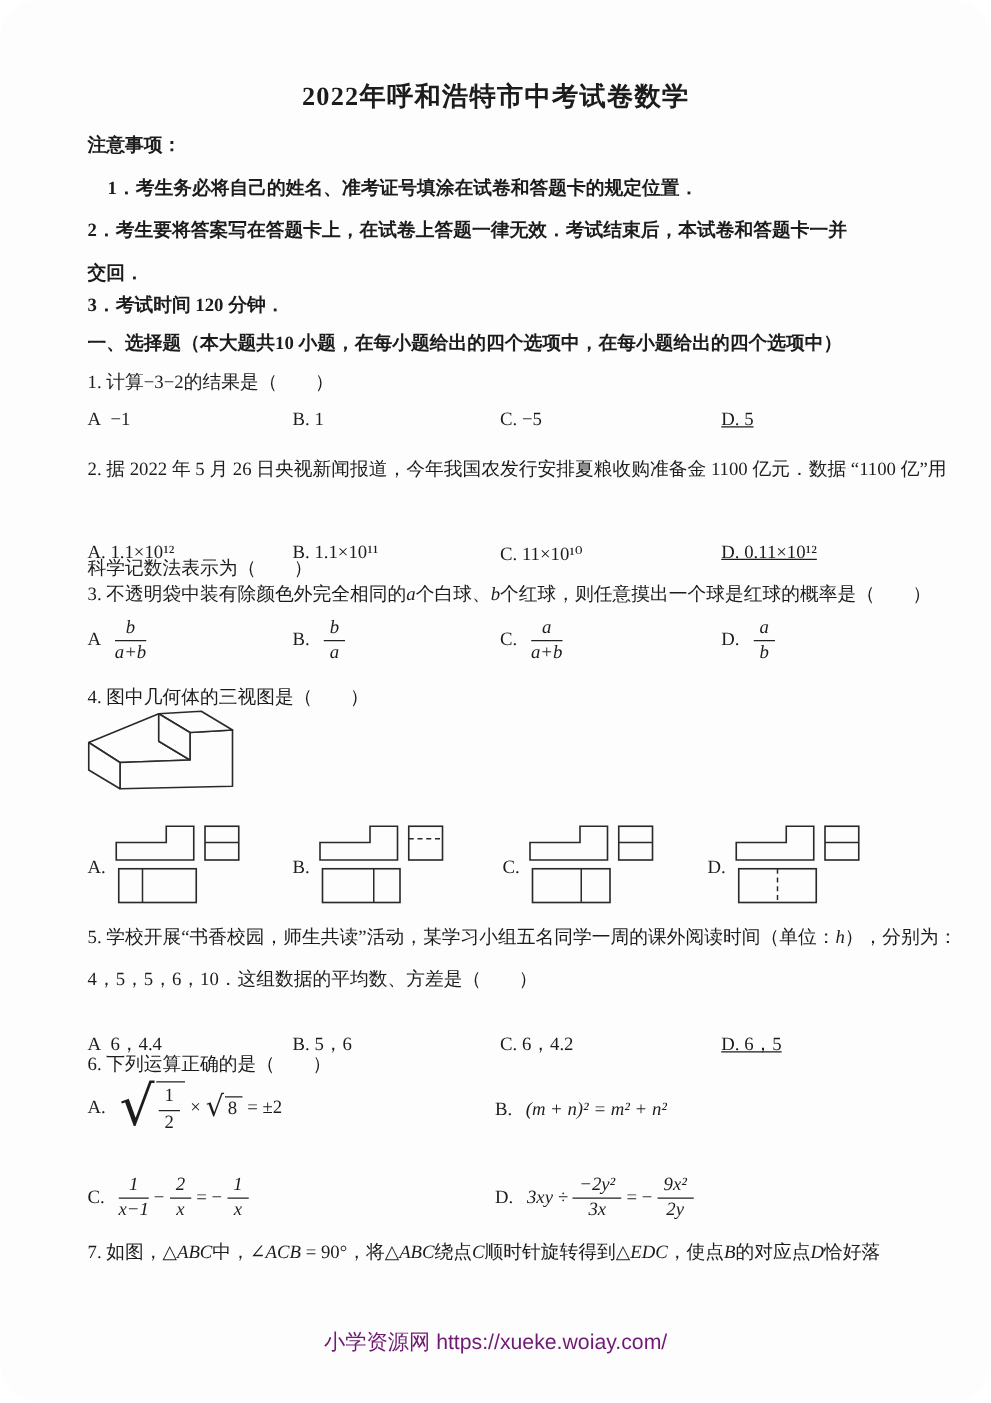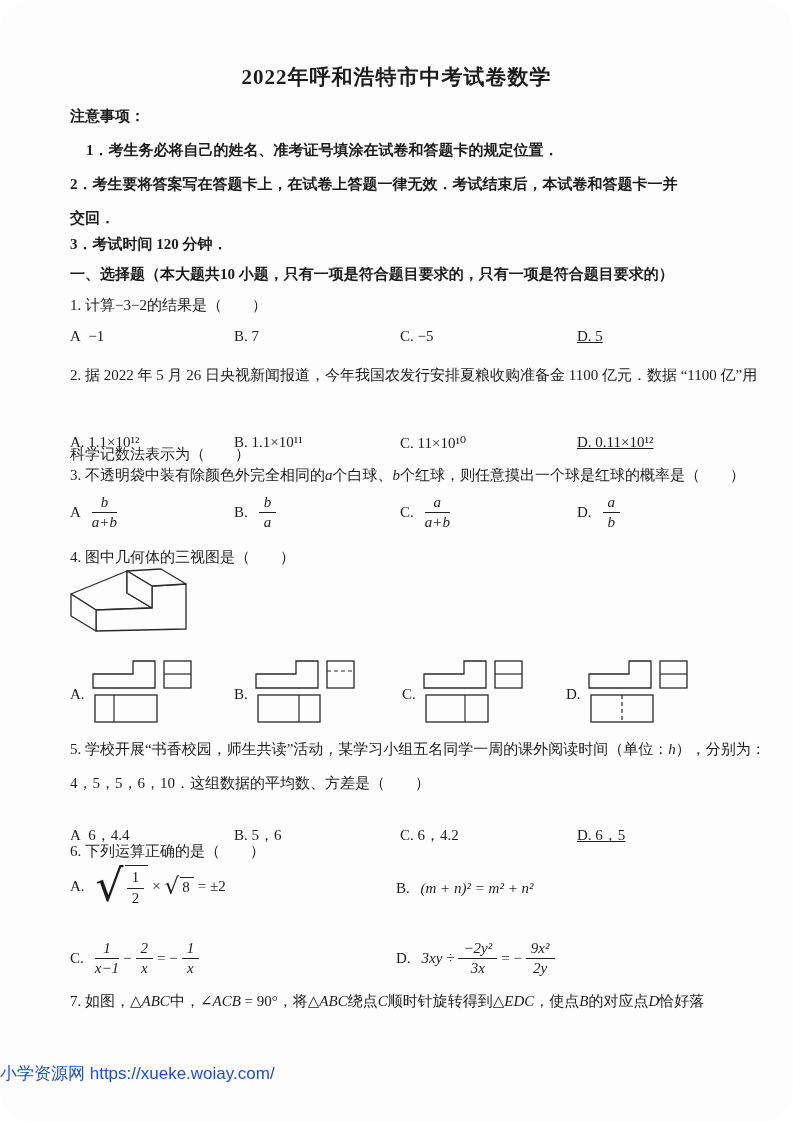--- a/index.html
+++ b/index.html
@@ -21,42 +21,42 @@
   .rsign{font-family:"DejaVu Sans","Liberation Sans",sans-serif;line-height:1;margin-right:-3px;}
   .rsign.big{font-size:44px;font-weight:400;}
   .rsign.small{font-size:23px;}
   .rbody{border-top:1.5px solid #222;padding:3px 4px 0 2px;}
   .rbody2{border-top:1.5px solid #222;padding:1px 4px 0 2px;}
   .q4opt{position:absolute;top:0;display:flex;gap:6px;align-items:flex-start;}
   .q4letter{margin-top:28px;}
   svg .vshape{fill:none;stroke:#2a2a2a;stroke-width:1.3;}
   svg line{stroke:#2a2a2a;stroke-width:1.2;}
   .solid polygon{fill:#fdfdfd;stroke:#2a2a2a;stroke-width:1.3;stroke-linejoin:round;}
-  .footer{top:1062px;left:0;right:0;color:#1d4ed8;font-size:17px;
+  .footer{top:1062px;left:0;right:0;text-align:center;color:#701a75;font-size:17px;
           font-family:"Liberation Sans","DejaVu Sans",sans-serif;}
 </style>
 </head>
 <body>
 
 <div class="page">
 
   <div class="abs title">2022年呼和浩特市中考试卷数学</div>
 
   <div class="abs lft b" style="top:107px;">注意事项：</div>
   <div class="abs lft b" style="top:141px;margin-left:16px;">1．考生务必将自己的姓名、准考证号填涂在试卷和答题卡的规定位置．</div>
   <div class="abs lft b" style="top:175px;">2．考生要将答案写在答题卡上，在试卷上答题一律无效．考试结束后，本试卷和答题卡一并</div>
   <div class="abs lft b" style="top:209px;">交回．</div>
   <div class="abs lft b" style="top:235px;">3．考试时间 120 分钟．</div>
 
-  <div class="abs lft b" style="top:265px;">一、选择题（本大题共10 小题，只有一项是符合题目要求的，只有一项是符合题目要求的）</div>
+  <div class="abs lft b" style="top:265px;">一、选择题（本大题共10 小题，在每小题给出的四个选项中，在每小题给出的四个选项中）</div>
 
   <div class="abs lft" style="top:296px;">1. 计算−3−2的结果是（　　）</div>
   <div class="optrow" style="top:328px;height:22px;">
     <span class="cell c1">A −1</span>
-    <span class="cell c2">B. 7</span>
+    <span class="cell c2">B. 1</span>
     <span class="cell c3">C. −5</span>
     <span class="cell c4">D. 5</span>
   </div>
 
   <div class="abs lft" style="top:366px;">2. 据 2022 年 5 月 26 日央视新闻报道，今年我国农发行安排夏粮收购准备金 1100 亿元．数据 “1100 亿”用</div>
   <div class="abs lft" style="top:400px;margin-top:45px;">科学记数法表示为（　　）</div>
   <div class="optrow" style="top:434px;height:24px;">
     <span class="cell c1">A. 1.1×10¹²</span>
     <span class="cell c2">B. 1.1×10¹¹</span>
     <span class="cell c3">C. 11×10¹⁰</span>

